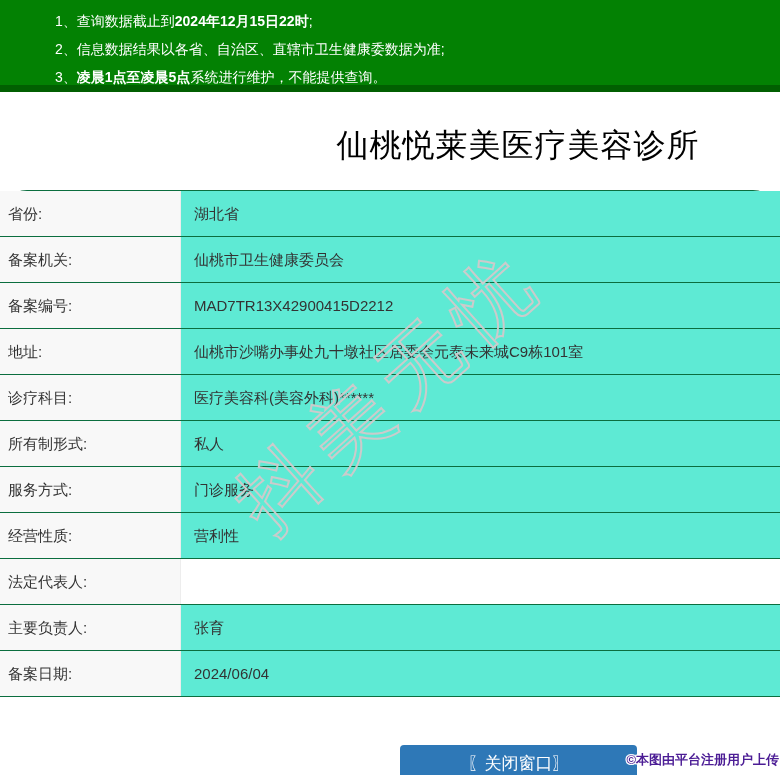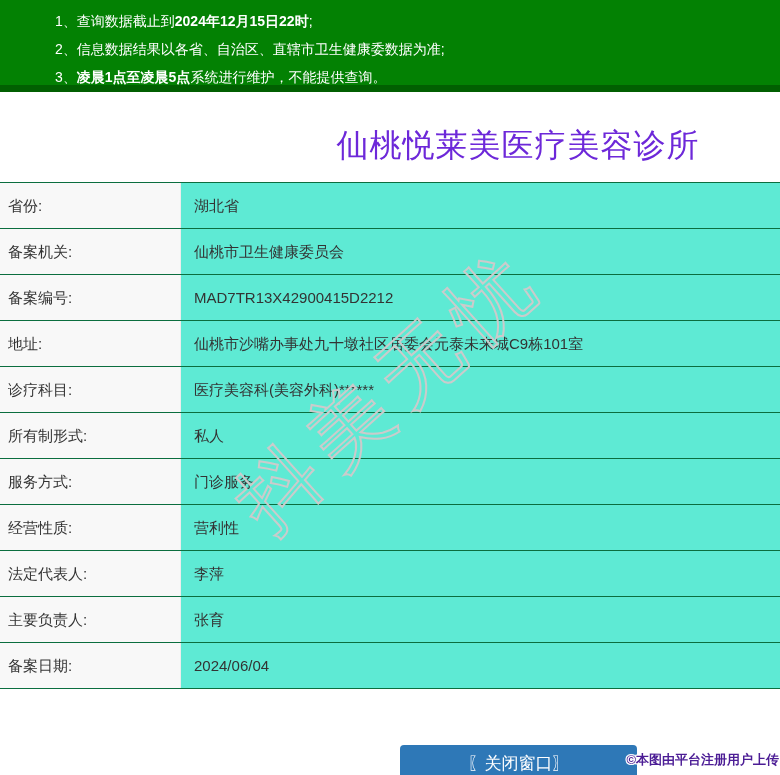--- a/index.html
+++ b/index.html
@@ -21,28 +21,29 @@
     font-size: 14px;
   }
   .notice-line { line-height: 28px; white-space: nowrap; }
   .notice-line b { font-weight: 700; }
   
   .title-wrap {
     position: absolute; left: 256px; right: 0; top: 120px; height: 50px;
     text-align: center;
   }
   .page-title {
-    font-size: 32px; color: #6d28d9; font-weight: 400;
+    font-size: 32px; color: #000000; font-weight: 400;
     letter-spacing: 1px;
     line-height: 50px;
   }
   
   .records {
-    position: absolute; left: 0; top: 182px; width: 780px;
+    position: absolute; left: 0; top: 190px; width: 780px;
     border-top: 1px solid #0b6e3f;
+    border-radius: 27px;
   }
   .row {
     display: flex;
     height: 46px;
     border-bottom: 1px solid #0b6e3f;
     font-size: 15px;
   }
   .cell-label {
     width: 181px;
     background: #f8f8f8;
@@ -139,21 +140,20 @@
   <div class="row">
     <div class="cell-label">服务方式:</div>
     <div class="cell-value">门诊服务</div>
   </div>
   <div class="row">
     <div class="cell-label">经营性质:</div>
     <div class="cell-value">营利性</div>
   </div>
   <div class="row">
     <div class="cell-label">法定代表人:</div>
-    <div class="cell-value">李萍</div>
   </div>
   <div class="row">
     <div class="cell-label">主要负责人:</div>
     <div class="cell-value">张育</div>
   </div>
   <div class="row">
     <div class="cell-label">备案日期:</div>
     <div class="cell-value">2024/06/04</div>
   </div>
 </div>

